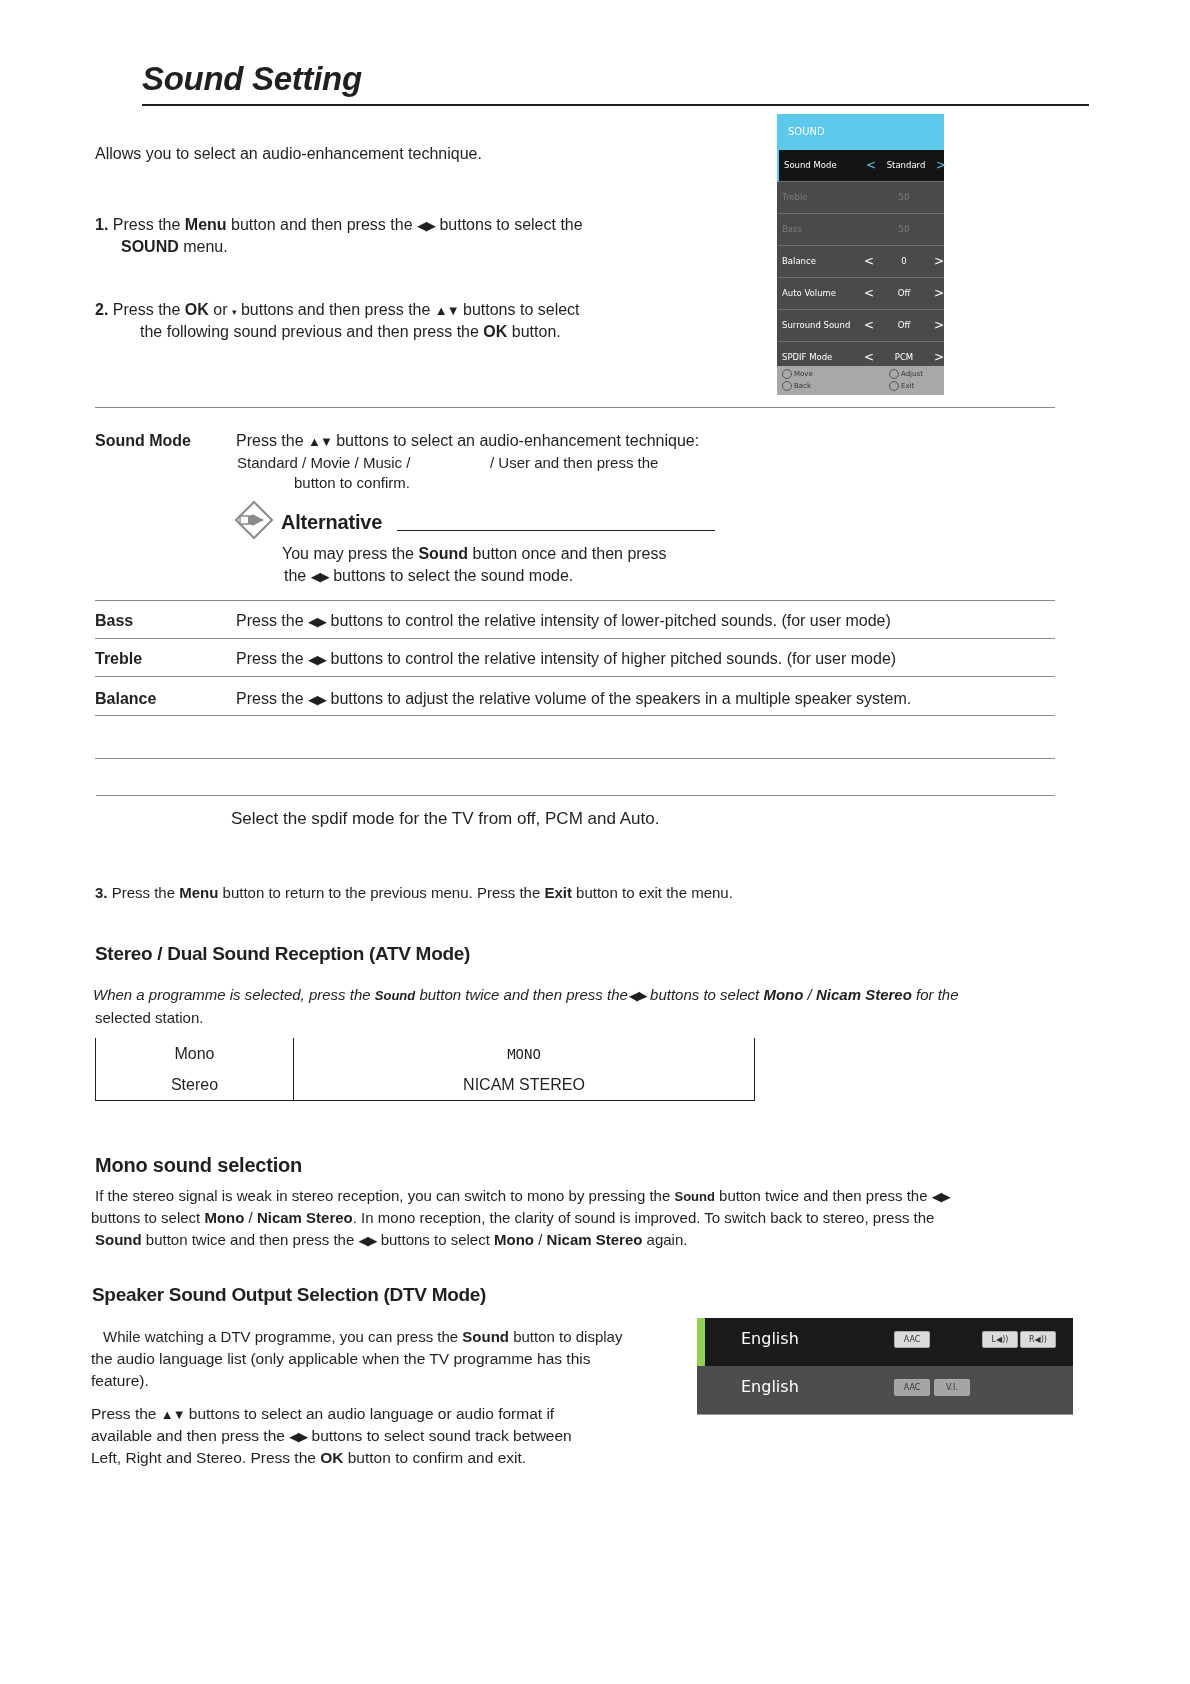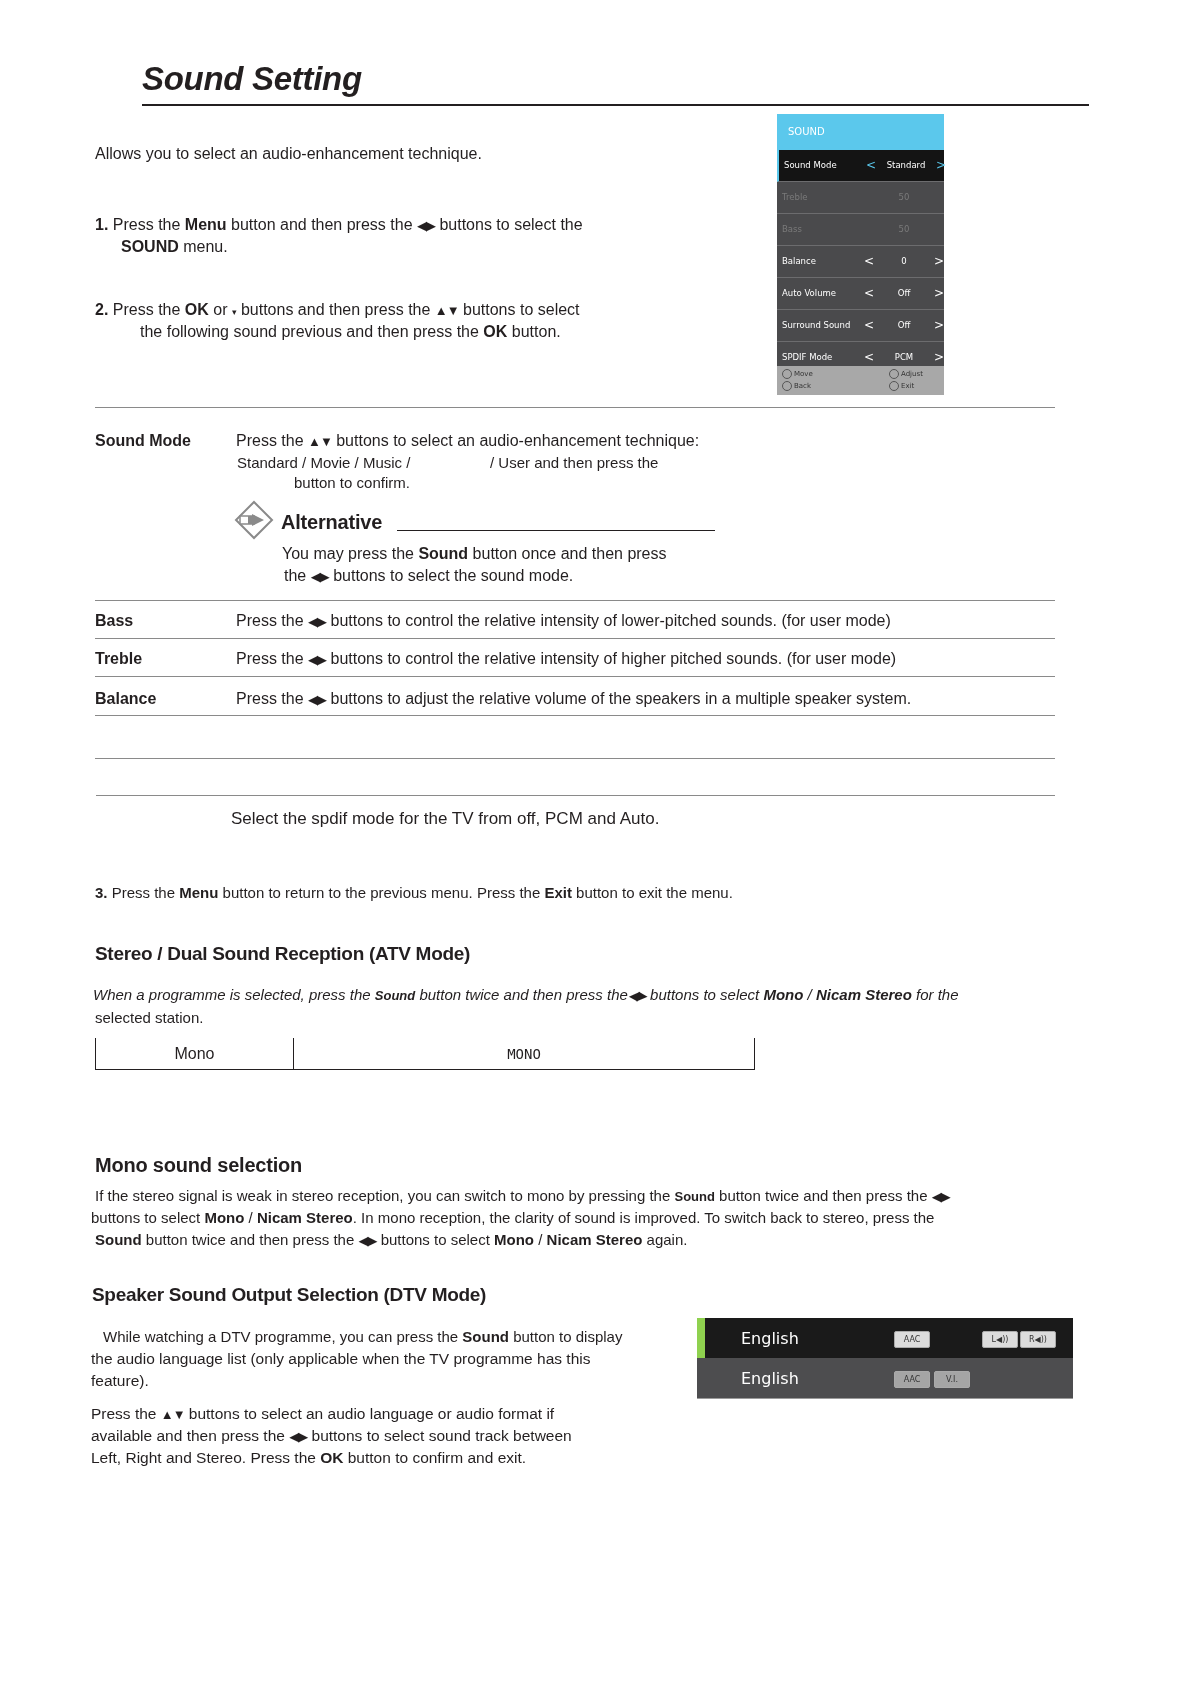--- a/index.html
+++ b/index.html
@@ -33,21 +33,21 @@
 
   
   table.bt { position:absolute; left:95px; top:1038px; width:660px; border-collapse:collapse; font-size:16px; }
   table.bt th { border:1px solid #231f20; font-weight:bold; height:26px; padding:0; }
   table.bt td { border-left:1px solid #231f20; border-right:1px solid #231f20; text-align:center; height:31px; padding:0; }
   table.bt tr:last-child td { border-bottom:1px solid #231f20; }
 
   
   .al { position:absolute; left:697px; top:1318px; width:376px; height:150px; font-family:"DejaVu Sans", sans-serif; }
   .al-head { height:68px; background:#8fd14f; color:#fff; text-align:center; line-height:68px; font-size:20px; }
-  .al-row { position:relative; height:40px; }
+  .al-row { position:relative; height:48px; }
   .al-row.r1 { background:#1a1a1a; border-left:8px solid #8fd14f; }
   .al-row.r2 { background:#4d4d4f; border-bottom:1px solid #9a9a9a; }
   .al-lang { position:absolute; left:44px; top:0; line-height:41px; color:#fff; font-size:16px; }
   .al-row.r1 .al-lang { left:36px; }
   .badge { position:absolute; top:13px; height:15px; line-height:15px; font-size:8px; text-align:center;
            background:#dcdcdc; color:#333; border:1px solid #aaa; border-radius:2px; }
   .al-row.r2 .badge { background:#a5a5a5; color:#333; }
 </style>
 </head>
 <body>
@@ -182,20 +182,24 @@
 <table class="bt">
   <colgroup>
       <col style="width:198px">
       <col>
     </colgroup>
   <tbody>
   <tr>
     <td>Mono</td>
     <td style="font-family:'DejaVu Sans Mono', monospace;font-size:14px;">MONO</td>
   </tr>
+  <tr>
+    <td>Stereo</td>
+    <td>NICAM STEREO</td>
+  </tr>
 </tbody>
   </table>
 
 <div class="abs h3" style="left:95px;top:1154px;">Mono sound selection</div>
 <div class="abs t" style="left:95px;top:1185px;font-size:15px;">
   <span>If the stereo signal is weak in stereo reception, you can switch to mono by pressing the </span><b style="font-size:13px">Sound</b><span>  button twice and then press the </span><span class="tri">◀▶</span>
 </div>
 <div class="abs t" style="left:91px;top:1207px;font-size:15px;">
   <span>buttons to select </span><b>Mono</b><span> / </span><b>Nicam Stereo</b><span>. In mono reception, the clarity of sound is improved. To switch back to stereo, press the</span>
 </div>

